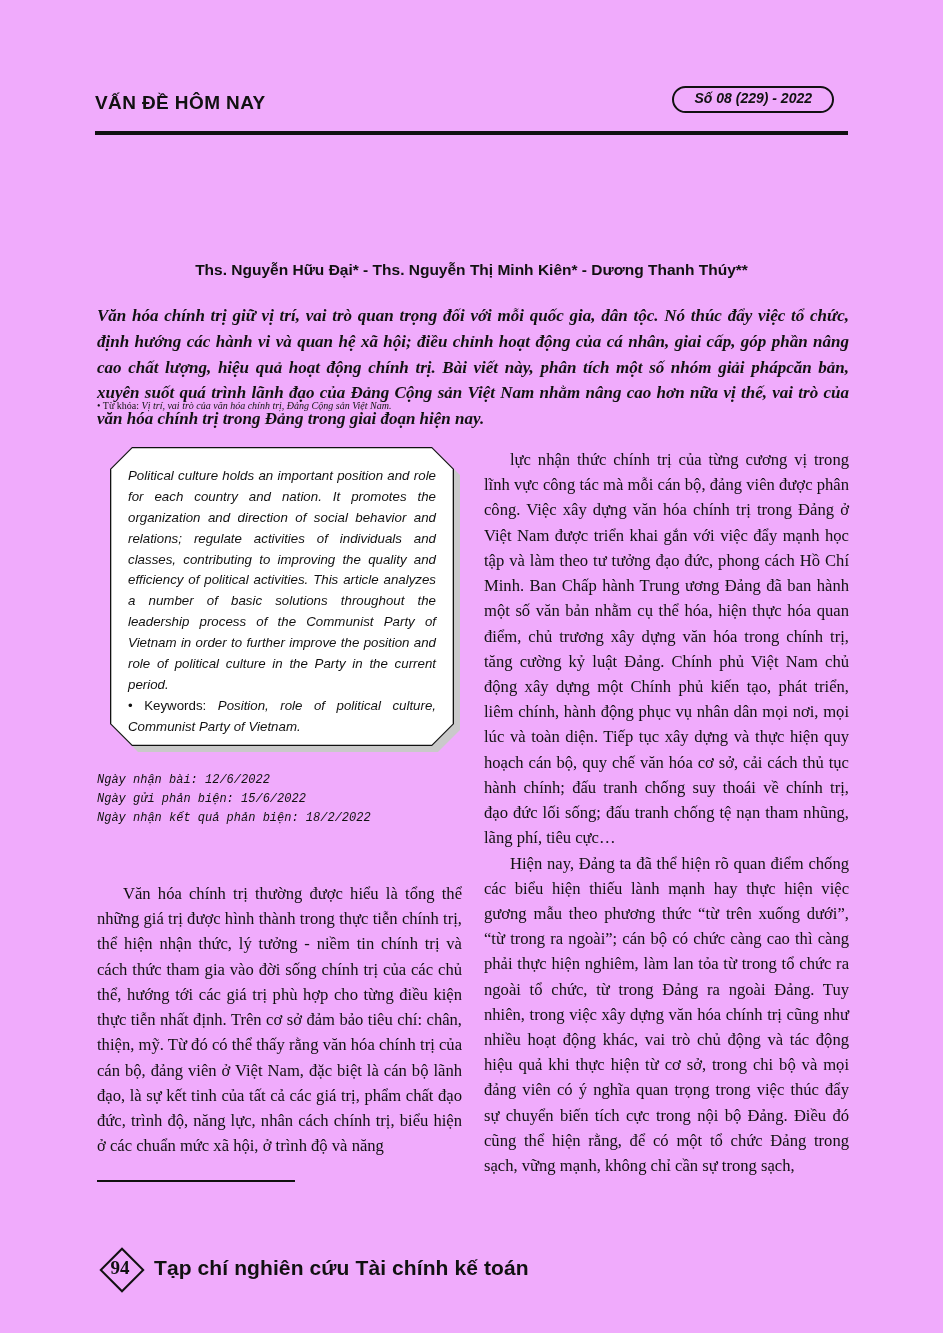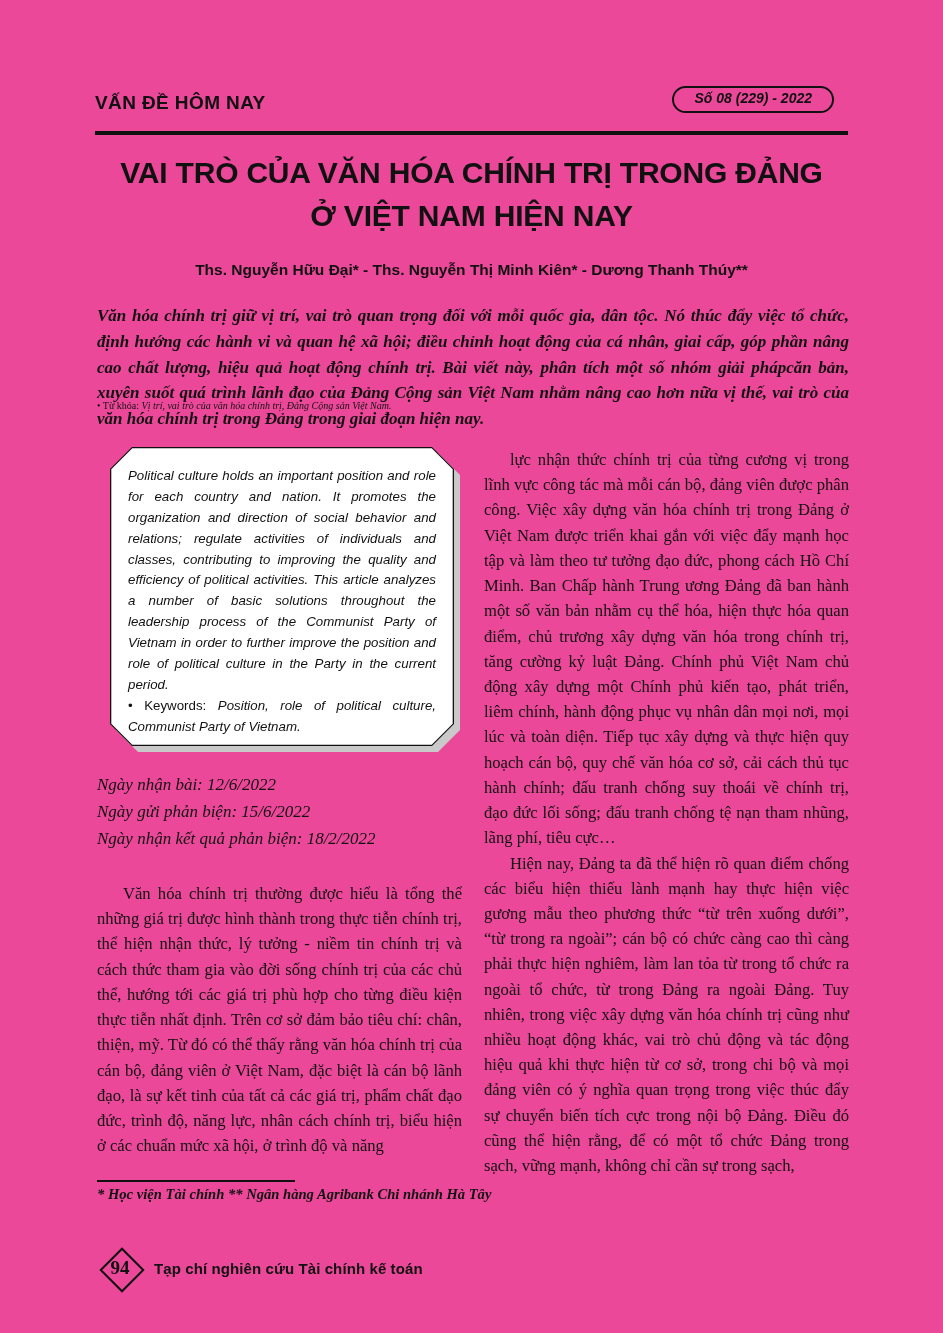--- a/index.html
+++ b/index.html
@@ -14,21 +14,21 @@
     font-family: "Liberation Serif", serif;
     color: #000;
     overflow: hidden;
   }
 
   .page {
     position: absolute;
     left: 0; top: 0;
     width: 943px;
     height: 1333px;
-    background: #ec4899;
+    background: #f0abfc;
   }
 
   
   .header {
     position: absolute;
     left: 95px;
     top: 92px;
     width: 753px;
     height: 42px;
   }
@@ -179,23 +179,23 @@
     font-style: normal;
   }
   .en-keywords .kw-val { font-style: italic; }
 
   
   .dates {
     position: absolute;
     left: 97px;
     top: 771px;
     width: 360px;
-    font-family: Liberation Serif, serif;
-    font-style: italic;
-    font-size: 17px;
+    font-family: Liberation Mono, monospace;
+    font-style: italic;
+    font-size: 12px;
     line-height: 1.6;
     color: #111;
   }
   .dates div { white-space: nowrap; }
 
   
   .col {
     position: absolute;
     font-family: "Liberation Serif", serif;
     font-size: 16.6px;
@@ -275,41 +275,37 @@
     justify-content: center;
     font-family: "Liberation Serif", serif;
     font-weight: bold;
     font-size: 19px;
     color: #111;
   }
   .footer-title {
     margin-left: 11px;
     font-family: "Liberation Sans", sans-serif;
     font-weight: bold;
-    font-size: 15px;
+    font-size: 21px;
     letter-spacing: 0.1px;
     color: #111;
     white-space: nowrap;
   }
 </style>
 </head>
 <body>
 
 <div class="page">
 
   <div class="header">
     <div class="header-title">VẤN ĐỀ HÔM NAY</div>
     <div class="issue-pill">Số 08 (229) - 2022</div>
   </div>
   <div class="header-rule"></div>
 
-  <div class="doc-title">
-    <span>VAI TRÒ CỦA VĂN HÓA CHÍNH TRỊ TRONG ĐẢNG</span>
-    <span class="l2">Ở VIỆT NAM HIỆN NAY</span>
-  </div>
 
   <div class="authors">Ths. Nguyễn Hữu Đại* - Ths. Nguyễn Thị Minh Kiên* - Dương Thanh Thúy**</div>
 
   <div class="vn-abstract">Văn hóa chính trị giữ vị trí, vai trò quan trọng đối với mỗi quốc gia, dân tộc. Nó thúc đẩy việc tổ chức, định hướng các hành vi và quan hệ xã hội; điều chỉnh hoạt động của cá nhân, giai cấp, góp phần nâng cao chất lượng, hiệu quả hoạt động chính trị. Bài viết này, phân tích một số nhóm giải phápcăn bản, xuyên suốt quá trình lãnh đạo của Đảng Cộng sản Việt Nam nhằm nâng cao hơn nữa vị thế, vai trò của văn hóa chính trị trong Đảng trong giai đoạn hiện nay.</div>
   <div class="vn-keywords">
     <span class="kw-label">• Từ khóa:</span>
     <span>Vị trí, vai trò của văn hóa chính trị, Đảng Cộng sản Việt Nam.</span>
   </div>
 
   <div class="en-box-wrap">
@@ -335,21 +331,20 @@
   <div class="col col-left">
     <p>Văn hóa chính trị thường được hiểu là tổng thể những giá trị được hình thành trong thực tiễn chính trị, thể hiện nhận thức, lý tưởng - niềm tin chính trị và cách thức tham gia vào đời sống chính trị của các chủ thể, hướng tới các giá trị phù hợp cho từng điều kiện thực tiễn nhất định. Trên cơ sở đảm bảo tiêu chí: chân, thiện, mỹ. Từ đó có thể thấy rằng văn hóa chính trị của cán bộ, đảng viên ở Việt Nam, đặc biệt là cán bộ lãnh đạo, là sự kết tinh của tất cả các giá trị, phẩm chất đạo đức, trình độ, năng lực, nhân cách chính trị, biểu hiện ở các chuẩn mức xã hội, ở trình độ và năng</p>
   </div>
 
   <div class="col col-right">
     <p>lực nhận thức chính trị của từng cương vị trong lĩnh vực công tác mà mỗi cán bộ, đảng viên được phân công. Việc xây dựng văn hóa chính trị trong Đảng ở Việt Nam được triển khai gắn với việc đẩy mạnh học tập và làm theo tư tưởng đạo đức, phong cách Hồ Chí Minh. Ban Chấp hành Trung ương Đảng đã ban hành một số văn bản nhằm cụ thể hóa, hiện thực hóa quan điểm, chủ trương xây dựng văn hóa trong chính trị, tăng cường kỷ luật Đảng. Chính phủ Việt Nam chủ động xây dựng một Chính phủ kiến tạo, phát triển, liêm chính, hành động phục vụ nhân dân mọi nơi, mọi lúc và toàn diện. Tiếp tục xây dựng và thực hiện quy hoạch cán bộ, quy chế văn hóa cơ sở, cải cách thủ tục hành chính; đấu tranh chống suy thoái về chính trị, đạo đức lối sống; đấu tranh chống tệ nạn tham nhũng, lãng phí, tiêu cực…</p>
     <p>Hiện nay, Đảng ta đã thể hiện rõ quan điểm chống các biểu hiện thiếu lành mạnh hay thực hiện việc gương mẫu theo phương thức “từ trên xuống dưới”, “từ trong ra ngoài”; cán bộ có chức càng cao thì càng phải thực hiện nghiêm, làm lan tỏa từ trong tổ chức ra ngoài tổ chức, từ trong Đảng ra ngoài Đảng. Tuy nhiên, trong việc xây dựng văn hóa chính trị cũng như nhiều hoạt động khác, vai trò chủ động và tác động hiệu quả khi thực hiện từ cơ sở, trong chi bộ và mọi đảng viên có ý nghĩa quan trọng trong việc thúc đẩy sự chuyển biến tích cực trong nội bộ Đảng. Điều đó cũng thể hiện rằng, để có một tổ chức Đảng trong sạch, vững mạnh, không chỉ cần sự trong sạch,</p>
   </div>
 
   <div class="footnote-rule"></div>
-  <div class="footnote">* Học viện Tài chính ** Ngân hàng Agribank Chi nhánh Hà Tây</div>
 
   <div class="footer">
     <div class="page-num-diamond">
       <div class="dia"></div>
       <div class="num">94</div>
     </div>
     <div class="footer-title">Tạp chí nghiên cứu Tài chính kế toán</div>
   </div>
 
 </div>

